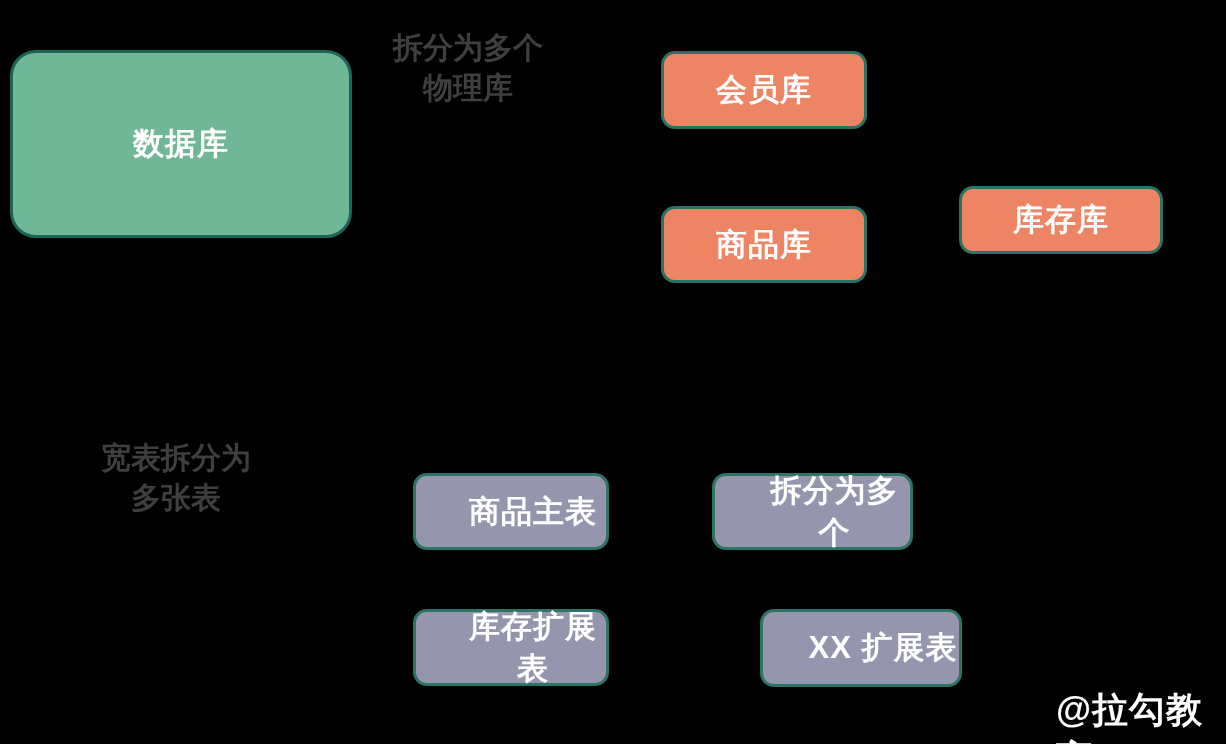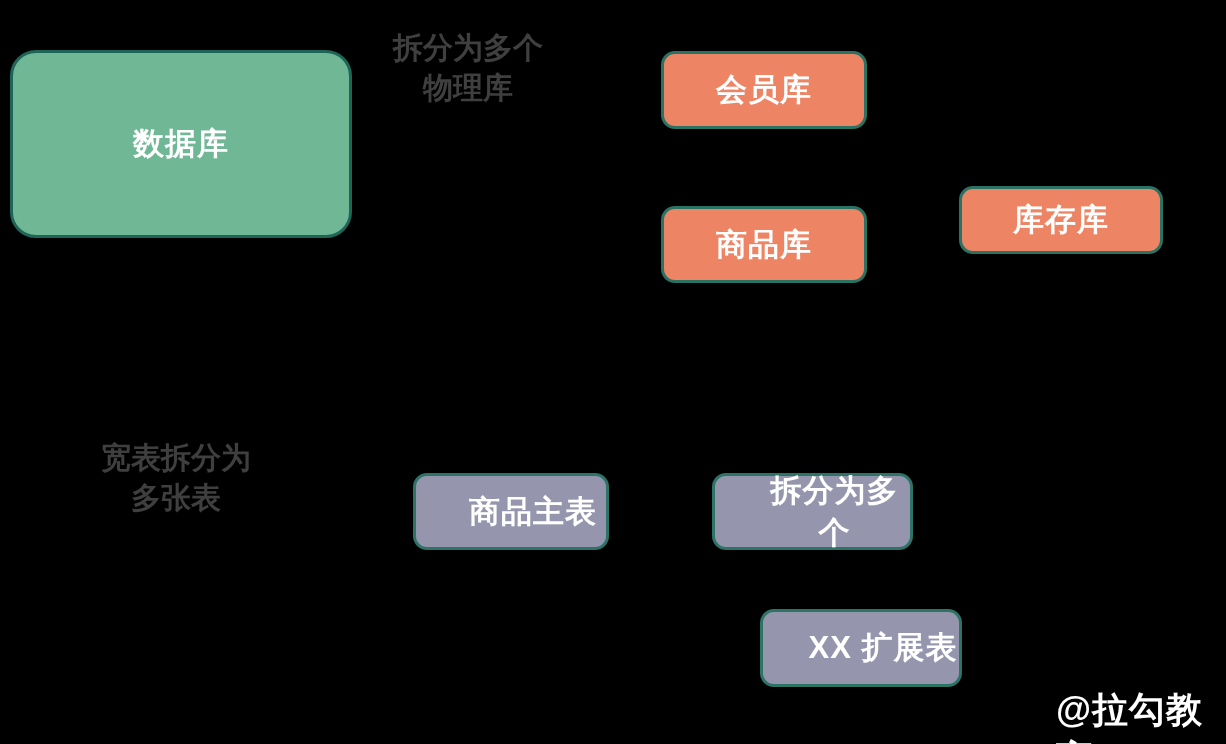--- a/index.html
+++ b/index.html
@@ -79,18 +79,19 @@
 
   <div class="node node--orange" style="left:959px; top:186px; width:204px; height:68px;">库存库</div>
 
   <div class="annotation" style="left:76px; top:438px; width:200px;">宽表拆分为
 多张表</div>
 
   <div class="node node--purple" style="left:413px; top:473px; width:196px; height:77px;">商品主表</div>
 
   <div class="node node--purple" style="left:712px; top:473px; width:201px; height:77px;">拆分为多个</div>
 
+  <div class="node node--purple" style="left:413px; top:609px; width:196px; height:77px;">库存扩展表</div>
 
   <div class="node node--purple" style="left:712px; top:609px; width:202px; height:78px;margin-left:48px;">XX 扩展表</div>
 
   <div class="watermark" style="left:1056px; top:686px;">@拉勾教育</div>
 
 </div>
 
 </body></html>

